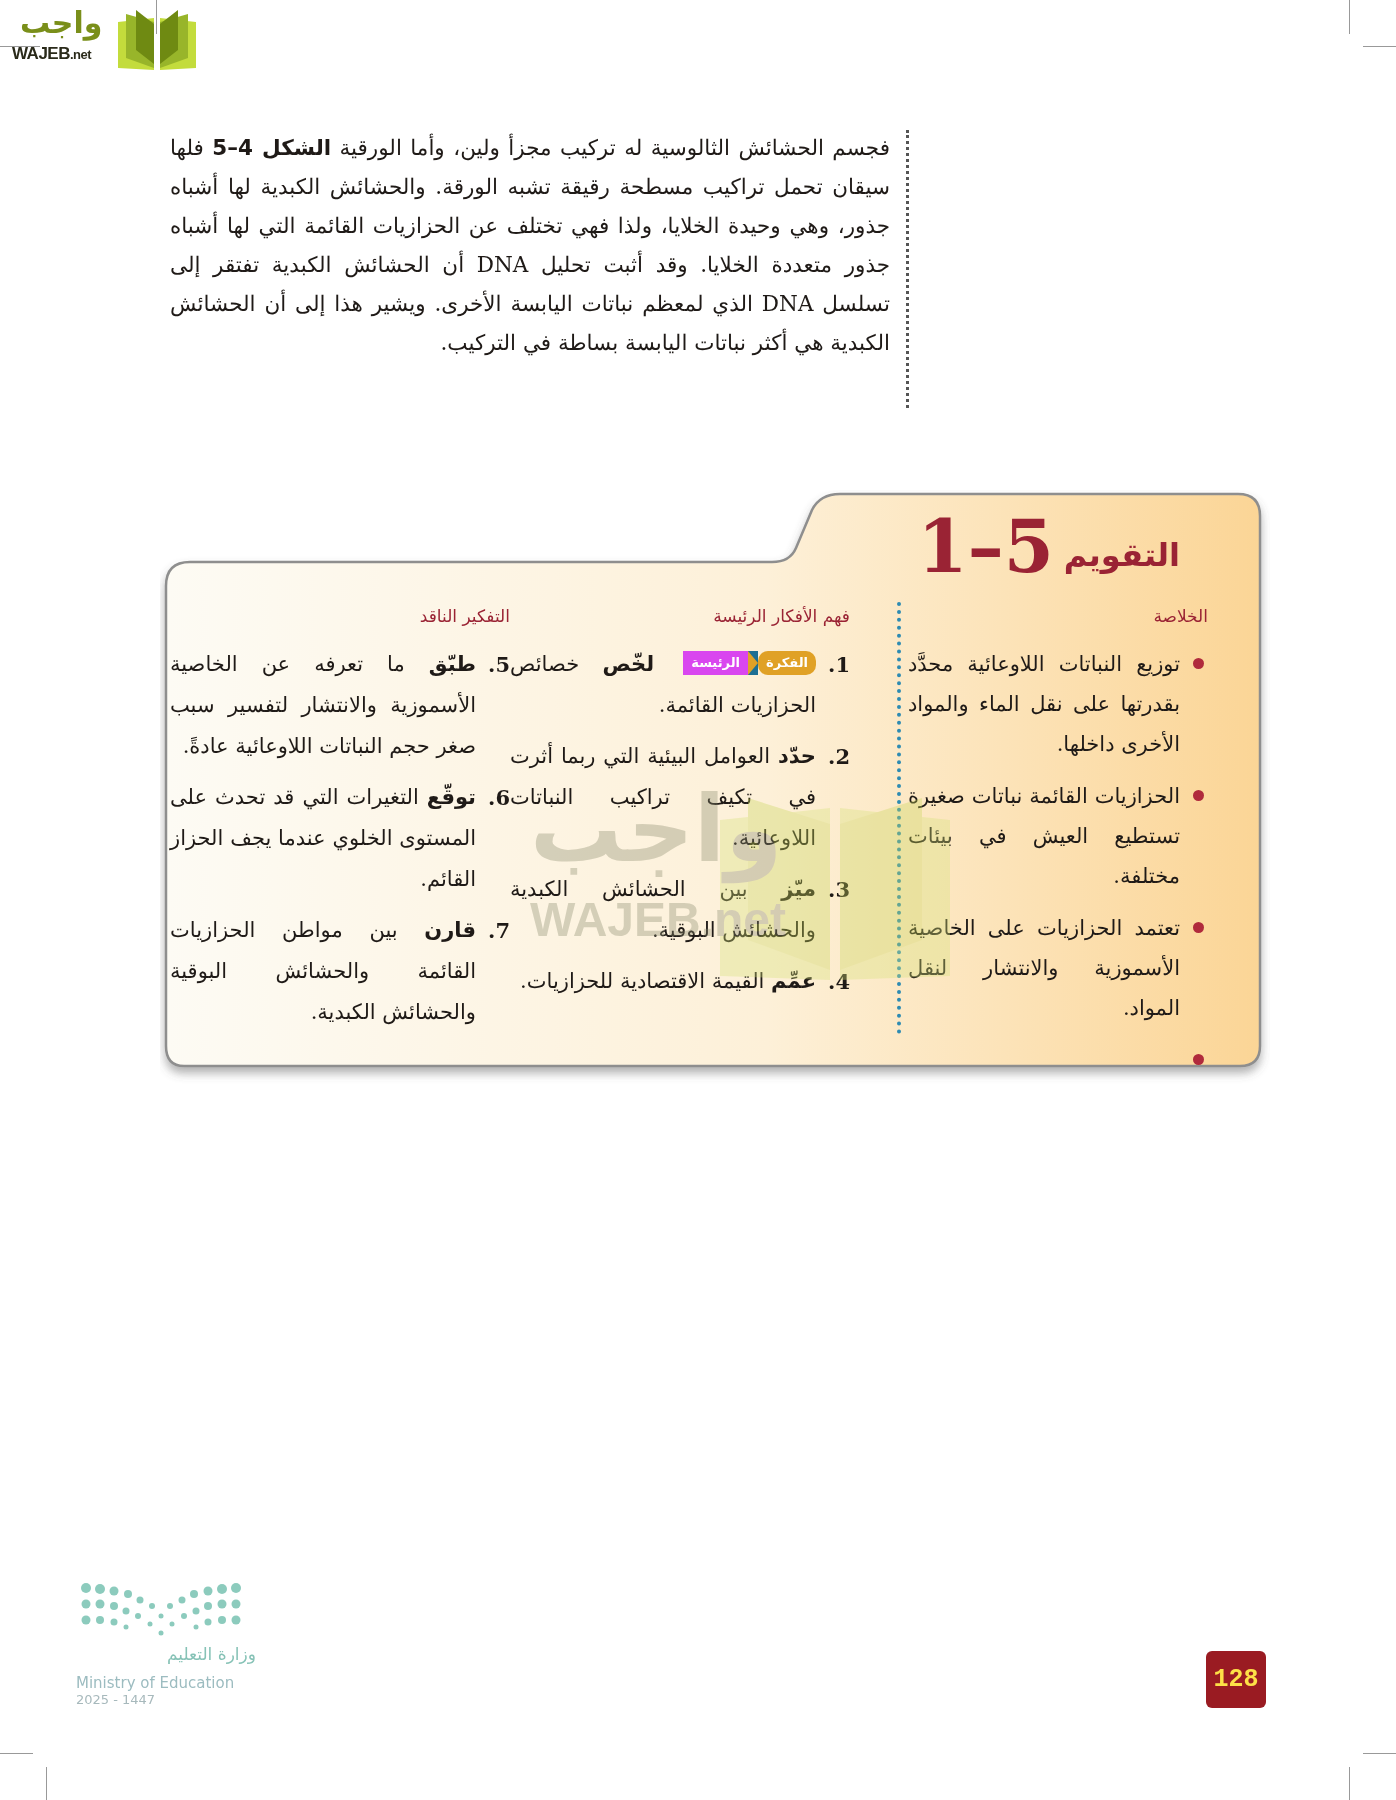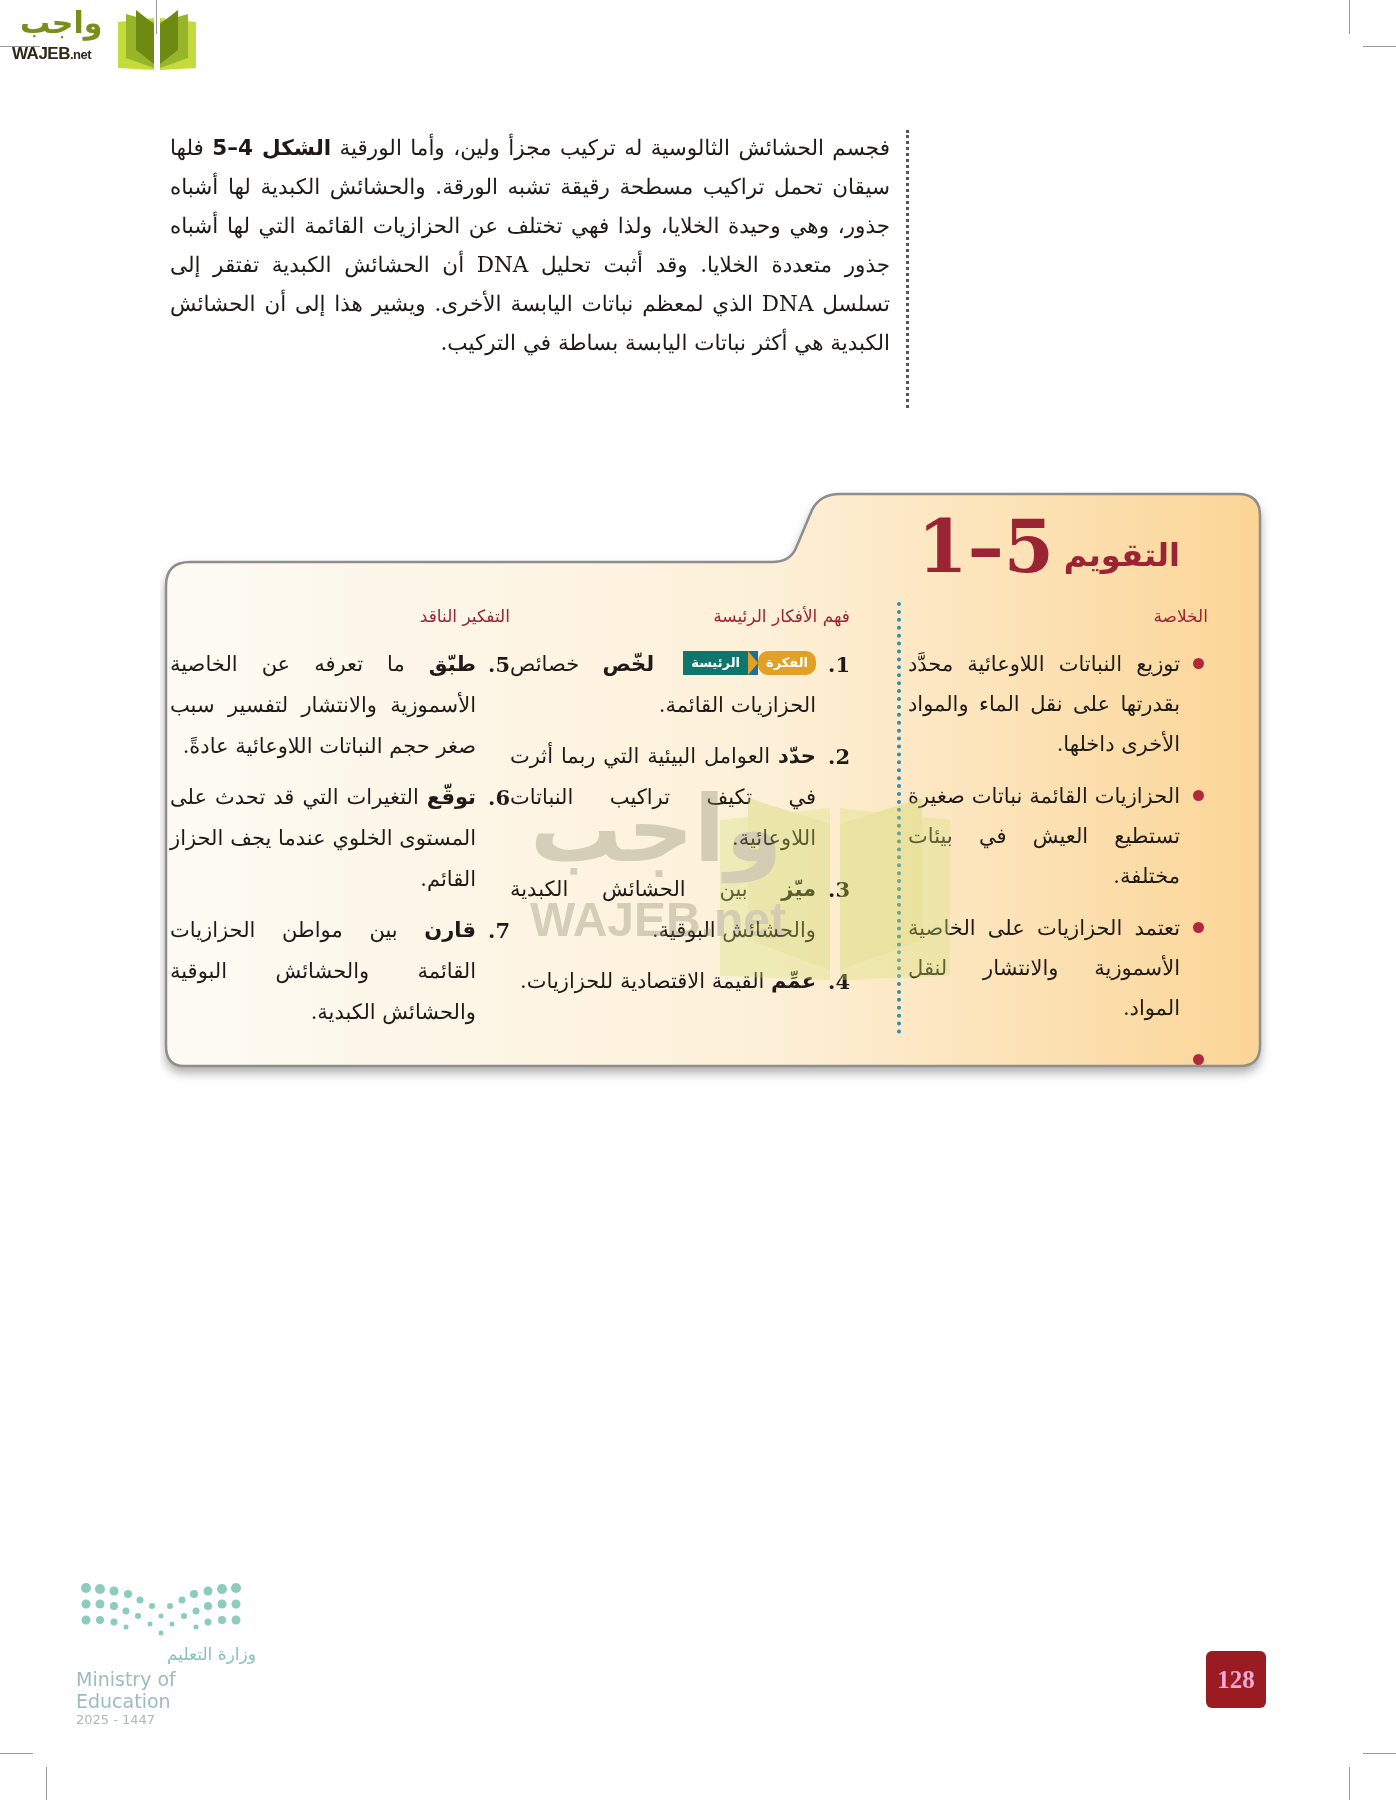--- a/index.html
+++ b/index.html
@@ -50,39 +50,39 @@
   .sum-item { position: relative; padding-right: 28px; font-size: 21px; line-height: 40px; margin-bottom: 12px; text-align: justify; text-align-last: right; }
   .bullet { position: absolute; right: 4px; top: 14px; width: 11px; height: 11px; border-radius: 50%; background: #b02a3c; }
 
   .q-item { position: relative; font-size: 21px; line-height: 41px; margin-bottom: 10px; padding-right: 34px; text-align: justify; text-align-last: right; }
   .q-num { position: absolute; right: 0; top: 0; font-weight: bold; font-family: "DejaVu Serif", serif; }
   .q-verb { font-family: "DejaVu Sans", sans-serif; font-weight: bold; }
 
   .badge { display: inline-flex; align-items: center; height: 24px; vertical-align: 4px; margin-left: 6px; font-family: "DejaVu Sans", sans-serif; font-weight: bold; font-size: 13px; color: #fff; }
   .badge-a { background: #e0a126; padding: 0 8px; height: 24px; line-height: 24px; border-radius: 10px; }
   .badge-chev { width: 0; height: 0; border-top: 12px solid transparent; border-bottom: 12px solid transparent; border-left: 10px solid #e0a126; background: #1d6f93; }
-  .badge-b { background: #0f766e; padding: 0 8px; height: 24px; line-height: 24px; }
+  .badge-b { background: #d946ef; padding: 0 8px; height: 24px; line-height: 24px; }
 
   .col-divider { position: absolute; left: 737px; top: 112px; height: 432px; border-left: 4px dotted #2e8bb2; }
 
   
   .wm { position: absolute; left: 530px; top: 780px; width: 420px; height: 240px; opacity: 0.35; pointer-events: none; }
   .wm-ar { position: absolute; left: 0; top: 0; font-family: "DejaVu Sans", sans-serif; font-weight: bold; font-size: 92px; color: #8b8b6e; line-height: 100px; }
   .wm-en { position: absolute; left: 0; top: 112px; font-family: "Liberation Sans", sans-serif; font-weight: bold; font-size: 48px; color: #8b8b6e; }
 
   
   .ministry { left: 76px; top: 1580px; width: 180px; }
   .m-ar { font-family: "DejaVu Sans", sans-serif; font-size: 17px; color: #86c2b6; direction: rtl; text-align: right; }
-  .m-en { font-family: "DejaVu Sans", sans-serif; font-size: 19px; color: #9cbcc0; margin-top: 4px; }
+  .m-en { font-family: "DejaVu Sans", sans-serif; font-size: 15px; color: #9cbcc0; margin-top: 10px; }
   .m-year { font-family: "DejaVu Sans", sans-serif; font-size: 13px; color: #a7b9bc; }
 
   .page-num {
     left: 1206px; top: 1651px; width: 60px; height: 57px;
-    background: #9a1b22; border-radius: 6px; color: #f9a8d4;
-    font-family: Liberation Serif, serif; font-weight: bold; font-size: 25px;
+    background: #9a1b22; border-radius: 6px; color: #fde047;
+    font-family: Liberation Mono, monospace; font-weight: bold; font-size: 25px;
     display: flex; align-items: center; justify-content: center;
   }
 </style>
 </head>
 <body>
 
 <div class="crop-v" style="left:156px; top:0; height:34px;"></div>
 <div class="crop-h" style="left:0; top:46px; width:40px;"></div>
 <div class="crop-v" style="left:1349px; top:0; height:34px;"></div>
 <div class="crop-h" style="left:1363px; top:46px; width:33px;"></div>

